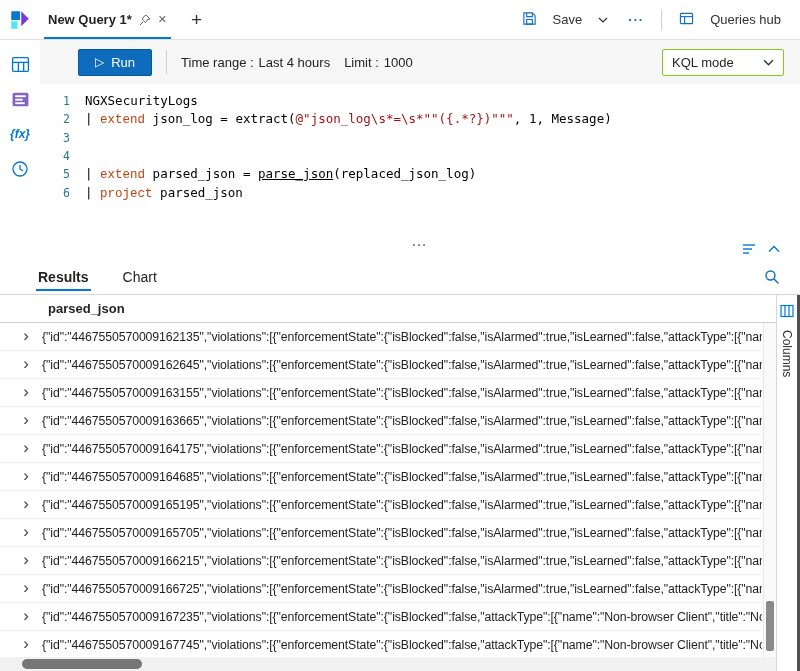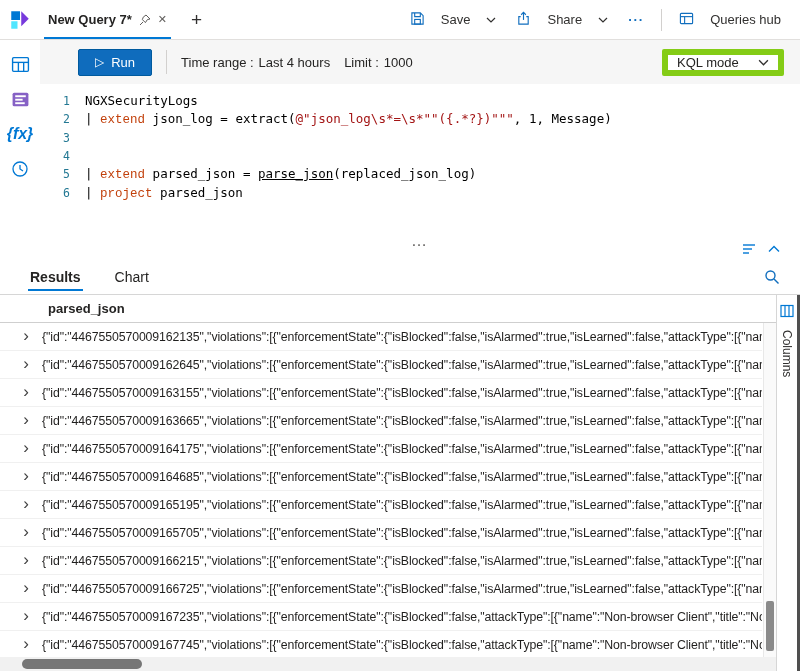--- a/index.html
+++ b/index.html
@@ -18,44 +18,44 @@
   .tab .close { font-size: 11px; color: #605e5c; font-weight: 400; }
   .newtab { font-size: 19px; color: #323130; padding: 0 12px; cursor: pointer; font-weight: 400; }
   .topbar-spacer { flex: 1; }
   .cmd { display: flex; align-items: center; gap: 16px; padding: 0 9px; height: 100%; color: #323130; cursor: pointer; white-space: nowrap; }
   .cmd svg { flex: none; }
   .vdiv { width: 1px; height: 22px; background: #d2d0ce; margin: 0 6px; }
   
   .top-section { display: flex; height: 220px; }
   .rail { width: 40px; flex: none; display: flex; flex-direction: column; align-items: center; padding-top: 14px; gap: 15px; }
   .rail-item { width: 20px; height: 20px; display:flex; align-items:center; justify-content:center; cursor: pointer; }
-  .fx-text { color:#0078d4; font-style: italic; font-size: 16px; font-weight: 700; }
+  .fx-text { color:#0078d4; font-style: italic; font-size: 12px; font-weight: 700; }
   .content { flex: 1; min-width: 0; display: flex; flex-direction: column; }
   .toolbar { height: 44px; flex: none; background: #f6f6f6; display: flex; align-items: center; padding: 0 16px 0 38px; gap: 14px; }
   .run-btn { height: 27px; background: #0f6cbd; border: 1px solid #005a9e; color: #fff; border-radius: 2px; display: flex; align-items: center; gap: 7px; padding: 0 16px; font-size: 13px; cursor: pointer; }
   .run-play { font-size: 12px; line-height: 1; }
   .tdiv { width: 1px; height: 24px; background: #d2d0ce; }
   .pill { display: flex; align-items: center; gap: 5px; cursor: pointer; color:#252423; }
   .pill b { font-weight: 400; }
-  .kql-select { margin-left: auto; width: 122px; height: 27px; background: #fff; border: 6px solid #84cc16; border-radius: 2px; display: flex; align-items: center; justify-content: space-between; padding: 0 9px; cursor: pointer; }
+  .kql-select { margin-left: auto; width: 122px; height: 27px; background: #fff; border: 1px solid #84cc16; border-radius: 2px; display: flex; align-items: center; justify-content: space-between; padding: 0 9px; cursor: pointer; }
   
   .editor { flex: 1; padding-top: 8px; font-family: "DejaVu Sans Mono", monospace; font-size: 12.5px; line-height: 18px; overflow: hidden; cursor: text; }
   .code-line { display: flex; white-space: pre; }
   .ln { width: 30px; flex: none; text-align: right; padding-right: 15px; color: #237893; font-size: 11.5px; box-sizing: content-box; }
   .code { color: #000; }
   .tok.kw { color: #c2410c; font-family: Liberation Mono, monospace; }
   .tok.str { color: #a31515; }
   .tok.fn { text-decoration: underline; margin-top: 17px; }
   .editor-footer { height: 22px; flex: none; position: relative; display: flex; align-items: center; }
   .handle-dots { position: absolute; left: 0; right: 0; top: -6px; text-align: center; color: #605e5c; font-size: 16px; letter-spacing: 2px; cursor: row-resize; }
   .footer-icons { margin-left: auto; display: flex; align-items: center; gap: 12px; padding-right: 20px; }
   .footer-icons span { cursor: pointer; display: flex; }
   
   .results { height: 411px; display: flex; flex-direction: column; }
-  .res-tabs { height: 34px; flex: none; display: flex; align-items: center; padding: 0 20px 0 28px; gap: 30px; }
+  .res-tabs { height: 34px; flex: none; display: flex; align-items: center; padding: 0 20px 0 36px; gap: 30px; }
   .res-tab { position: relative; height: 100%; display: flex; align-items: center; font-size: 14px; cursor: pointer; color:#252423; padding: 0 2px; }
   .res-tab.active { font-weight: 700; }
   .res-tab.active::after { content:""; position: absolute; left: 0; right: 0; bottom: 3px; height: 2px; background: #0078d4; }
   .res-search { margin-left: auto; cursor: pointer; display: flex; }
   .grid { flex: 1; min-height: 0; display: flex; border-top: 1px solid #d6d6d6; }
   .grid-main { flex: 1; min-width: 0; position: relative; display: flex; flex-direction: column; }
   .grid-header { height: 28px; flex: none; display: flex; align-items: center; padding-left: 48px; font-weight: 700; font-size: 13px; border-bottom: 1px solid #cfcfcf; color:#252423; }
   .rows { flex: 1; overflow: hidden; padding-right: 14px; }
   .grid-row { height: 28px; display: flex; align-items: center; gap: 9px; padding-left: 19px; border-bottom: 1px solid #f0f0f0; cursor: pointer; }
   .row-chevron { flex: none; width: 14px; color: #424242; font-size: 17px; line-height: 1; text-align: center; transform: translateY(-1px); }
@@ -74,53 +74,40 @@
 
   <div class="topbar">
     <span class="logo">
       <svg viewBox="0 0 16 16" width="20" height="20">
           <path d="M9 1 L15 7 L9 13 Z" fill="#773adc"></path>
           <path d="M1 1 H8 V8 H1 Z" fill="#0078d4"></path>
           <path d="M1 9 H6 V15 H1 Z" fill="#50e6ff"></path>
         </svg>
     </span>
     <div class="tab">
-      <span>New Query 7*</span>
+      <span>New Query 1*</span>
       <span class="pin">
         <svg viewBox="0 0 12 12" width="12" height="12" fill="none" stroke="#605e5c" stroke-width="1">
             <path d="M7 1 L11 5 L8.4 5.6 L6.4 8.6 L3.4 5.6 L4.2 3.2 Z"></path>
             <line x1="4" y1="8" x2="1" y2="11"></line>
           </svg>
       </span>
       <span class="close">✕</span>
     </div>
     <span class="newtab">+</span>
     <span class="topbar-spacer"></span>
     <div class="cmd">
       <span>
         <svg viewBox="0 0 16 16" width="15" height="15" fill="none" stroke="#106ebe" stroke-width="1.2">
             <path d="M2 2 H11 L14 5 V14 H2 Z"></path>
             <path d="M5 2 V6 H11 V2"></path>
             <rect x="5" y="9" width="6" height="5"></rect>
           </svg>
       </span>
       <span>Save</span>
-      <svg width="10" height="6" viewBox="0 0 10 6">
-          <path d="M1 1l4 4 4-4" fill="none" stroke="#323130" stroke-width="1.2"></path>
-        </svg>
-    </div>
-    <div class="cmd">
-      <span>
-        <svg viewBox="0 0 16 16" width="15" height="15" fill="none" stroke="#106ebe" stroke-width="1.2">
-            <path d="M5 6 H3 V14 H13 V6 H11"></path>
-            <line x1="8" y1="1.5" x2="8" y2="9.5"></line>
-            <path d="M5.5 4 L8 1.5 L10.5 4"></path>
-          </svg>
-      </span>
-      <span>Share</span>
       <svg width="10" height="6" viewBox="0 0 10 6">
           <path d="M1 1l4 4 4-4" fill="none" stroke="#323130" stroke-width="1.2"></path>
         </svg>
     </div>
     <div class="cmd">
       <span style="color:#106ebe;font-weight:700;letter-spacing:1px;">···</span>
     </div>
     <span class="vdiv"></span>
     <div class="cmd">
       <span>

